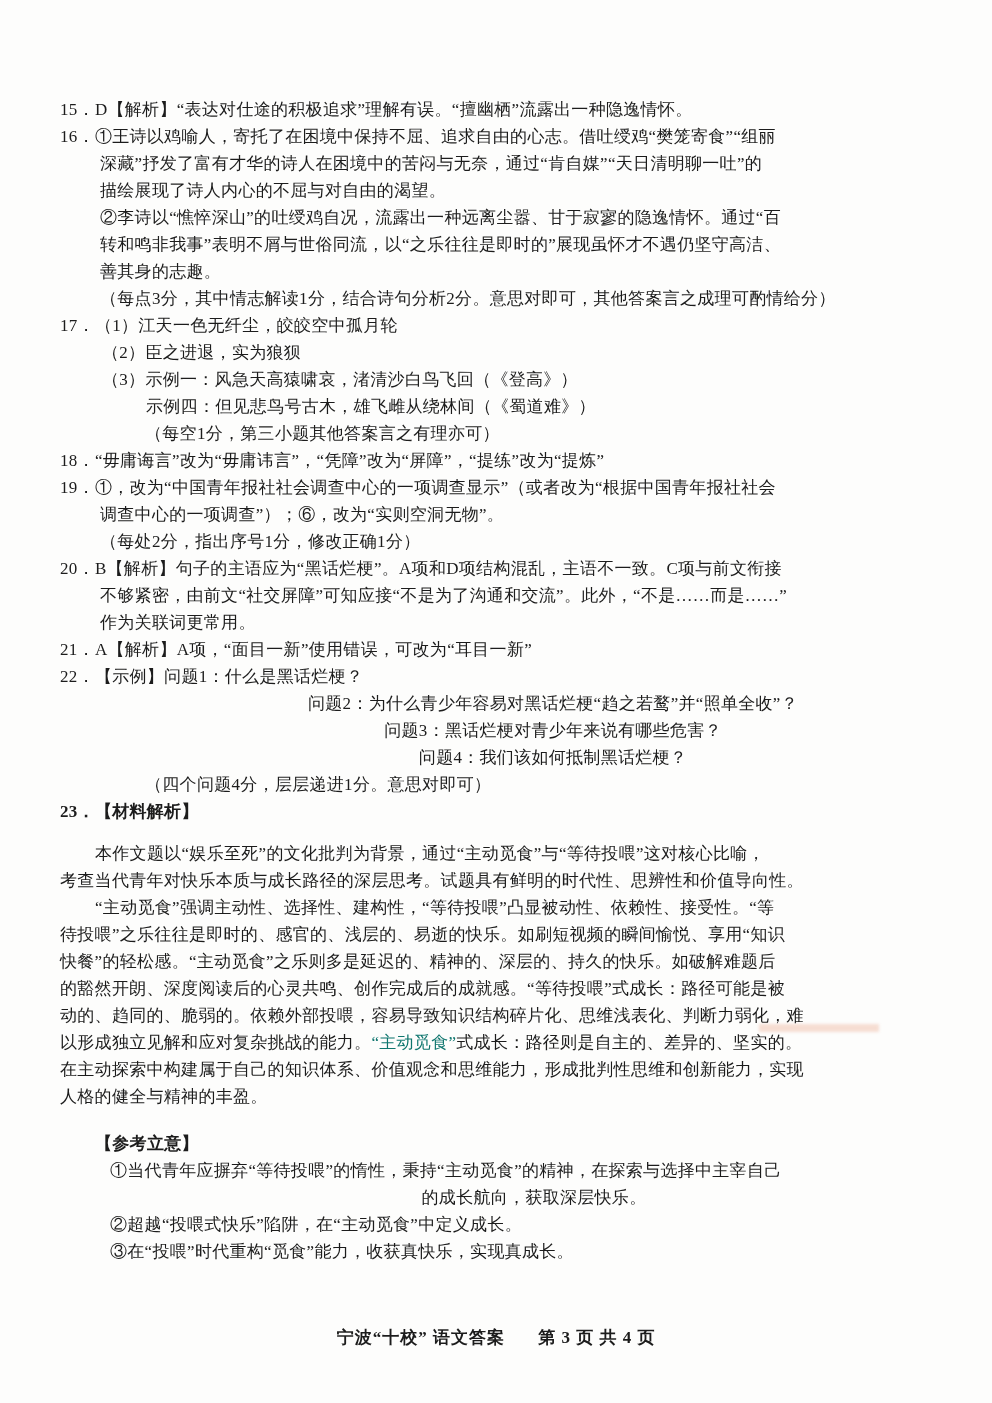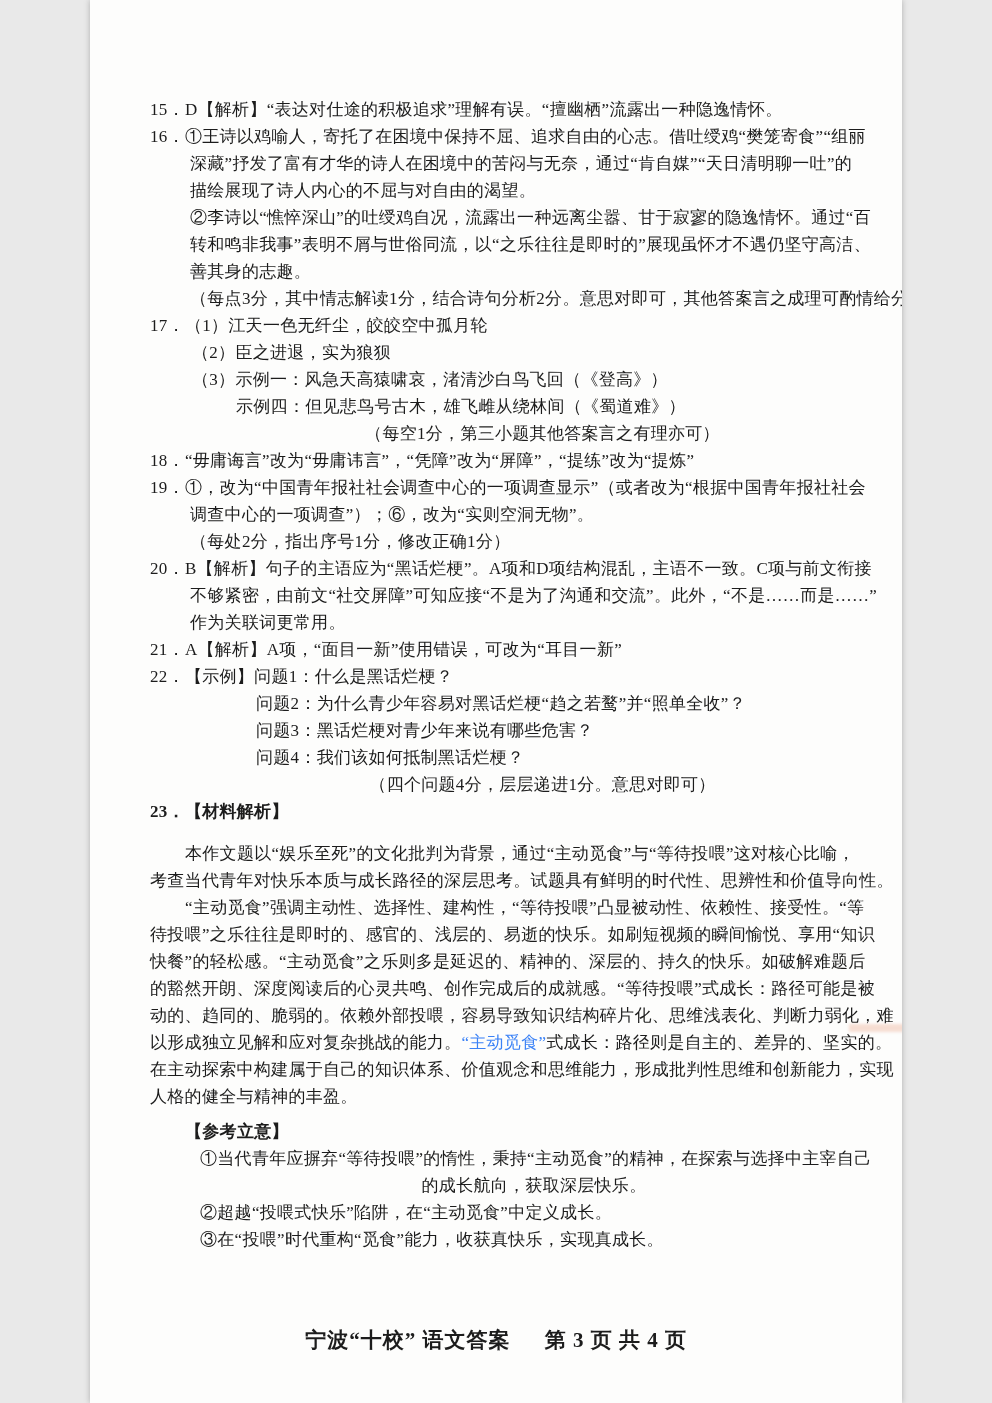--- a/index.html
+++ b/index.html
@@ -1,55 +1,55 @@
 <!DOCTYPE html>
 <html><head>
 <meta charset="utf-8">
 <style>
   html,body{margin:0;padding:0;background:#e9e9e9;}
   .page{
     position:relative;
-    width:812px;height:1403px;
+    width:992px;height:1403px;
     margin:0 auto;
     background:#fdfdfc;
     font-family:"Liberation Serif","DejaVu Serif",serif;
     color:#1c1c1c;
     overflow:hidden;
     box-shadow:0 0 6px rgba(0,0,0,.25);
   }
   .content{
     position:absolute;
     left:60px;top:96px;right:52px;
     font-size:17px;
     line-height:27px;
     letter-spacing:.3px;
   }
   .ln{white-space:nowrap;overflow:visible;}
   .pl0{padding-left:0;}
   .pl40{padding-left:40px;}
   .pl42{padding-left:42px;}
   .pl50{padding-left:50px;}
   .pl68{padding-left:68px;text-align:center;}
-  .pl85{padding-left:85px;text-align:center;}
+  .pl85{padding-left:85px;}
   .pl86{padding-left:86px;}
-  .pl106{padding-left:106px;}
+  .pl106{padding-left:106px;text-align:center;}
   .pl35{padding-left:35px;}
   .bold{font-weight:bold;}
   .mt10{margin-top:15px;}
-  .mt8{margin-top:8px;}
-  .hl-red{color:#3b82f6;position:relative;}
+  .mt8{margin-top:20px;}
+  .hl-red{color:#0f766e;position:relative;}
   .wm-smudge{
     position:absolute;left:388px;top:-9px;width:120px;height:8px;
     background:rgba(215,80,20,.18);filter:blur(1.5px);
     pointer-events:none;
   }
   .footer{
     position:absolute;left:0;right:0;top:1326px;
     text-align:center;
-    font-size:21px;font-weight:bold;
+    font-size:17px;font-weight:bold;
     letter-spacing:1px;
   }
   .footer span{margin:0 14px;}
 </style>
 </head>
 <body>
 
 <div class="page">
   <div class="content">
 

